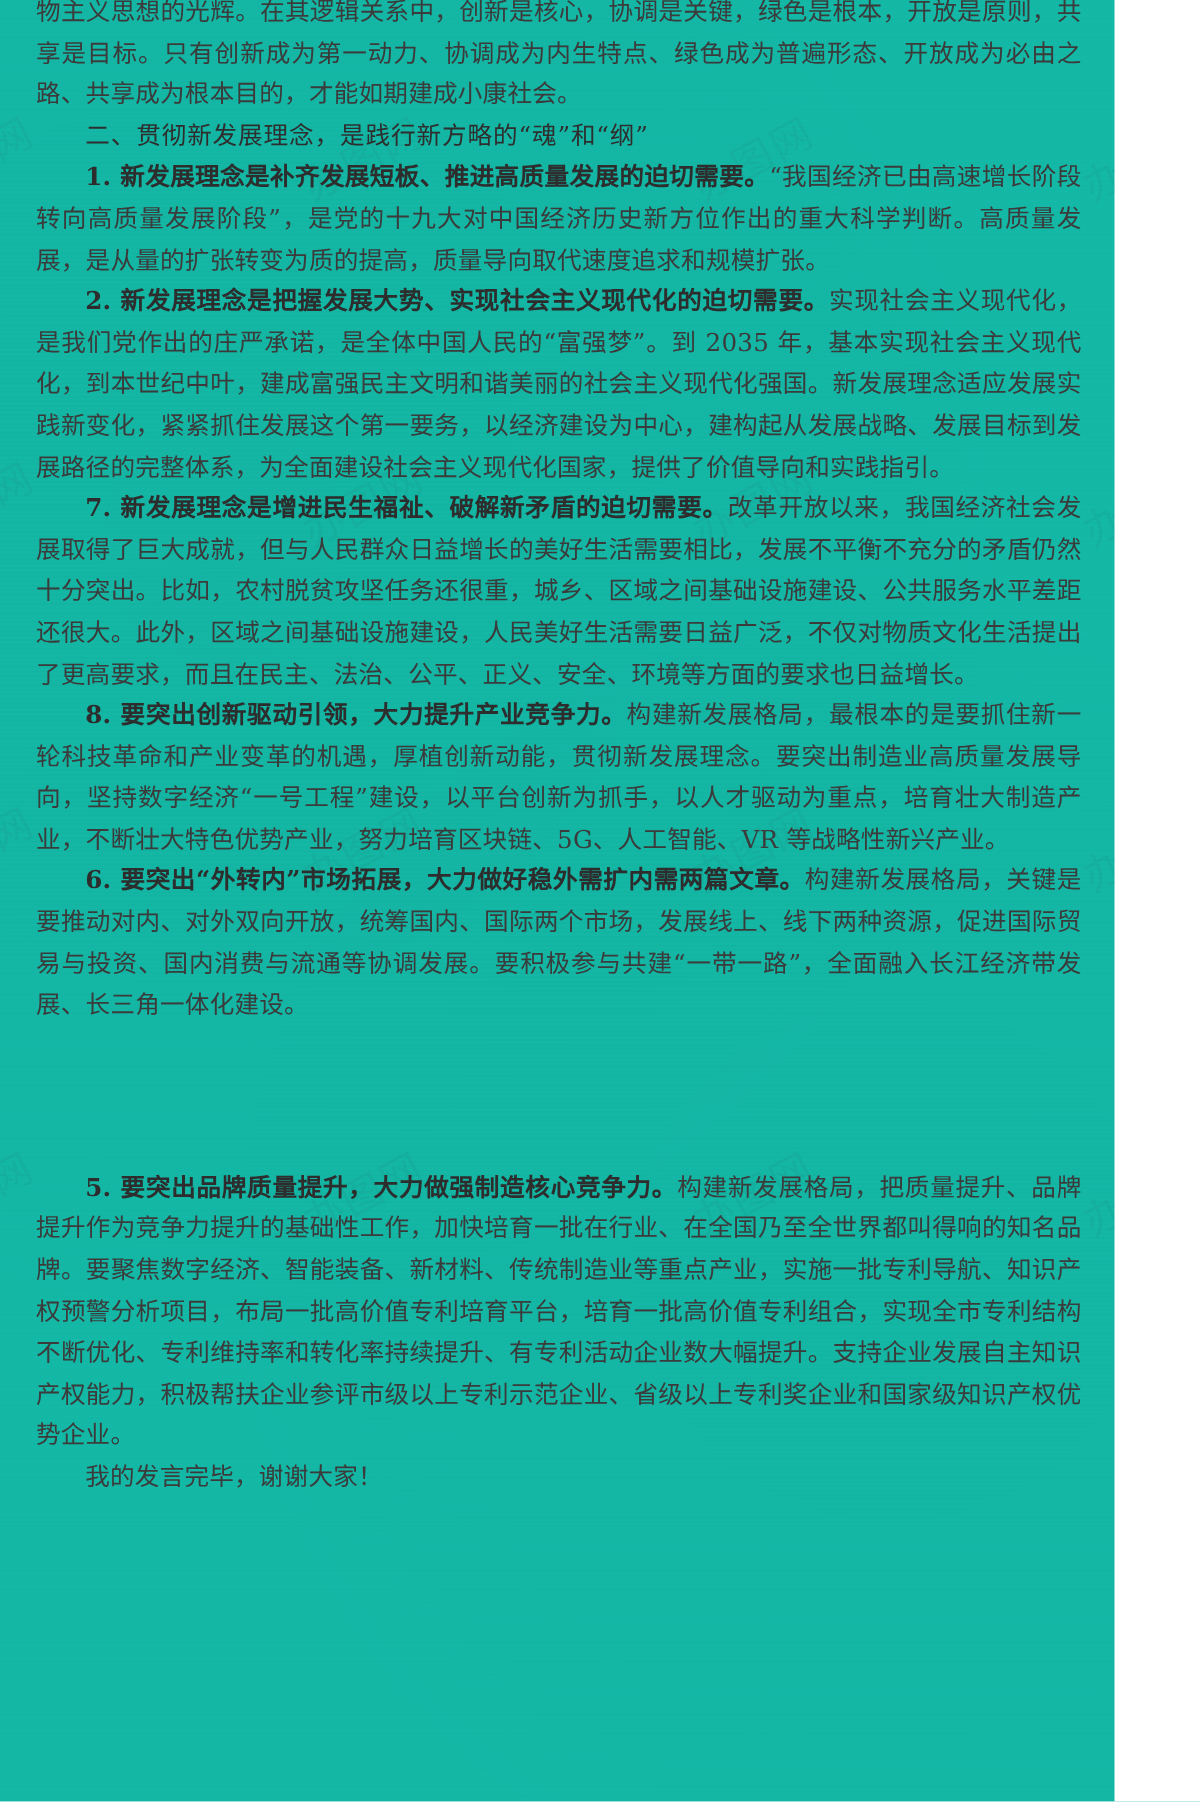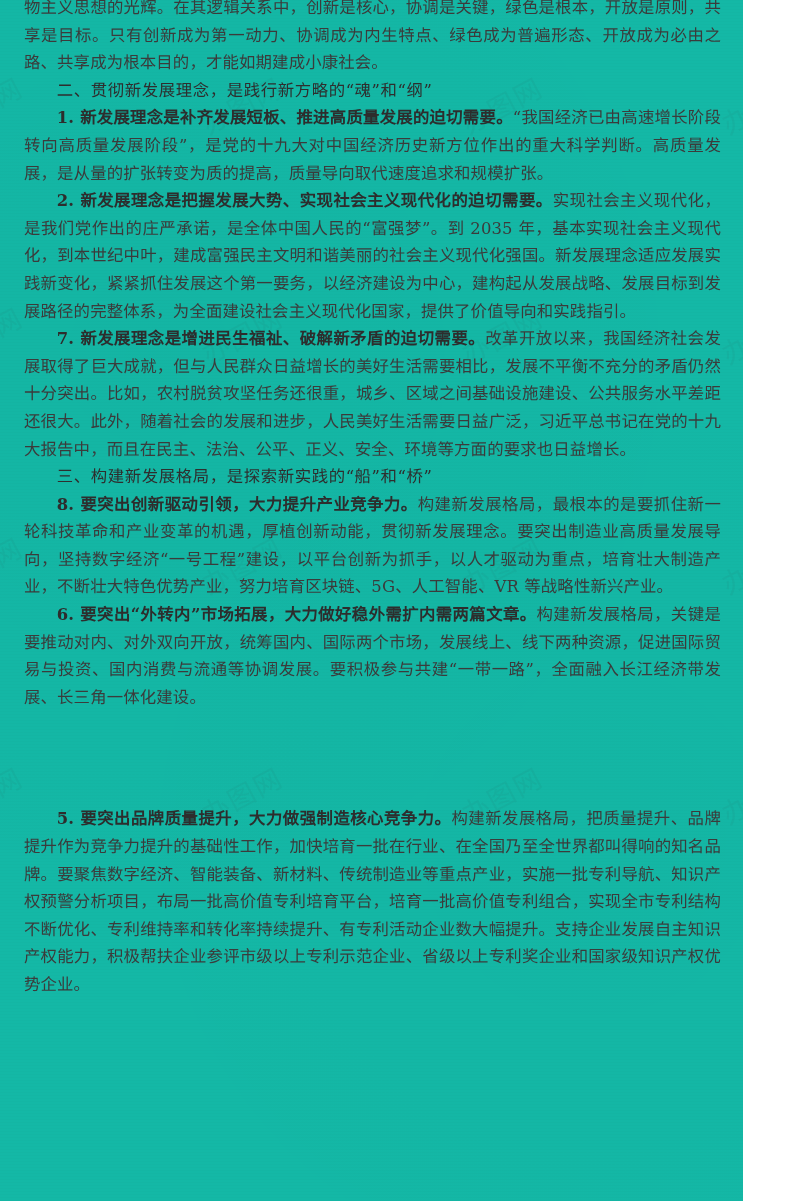--- a/index.html
+++ b/index.html
@@ -118,30 +118,30 @@
   <div id="doc-body">
 
     <p class="para continuation">物主义思想的光辉。在其逻辑关系中，创新是核心，协调是关键，绿色是根本，开放是原则，共享是目标。只有创新成为第一动力、协调成为内生特点、绿色成为普遍形态、开放成为必由之路、共享成为根本目的，才能如期建成小康社会。</p>
 
     <p class="para heading">二、贯彻新发展理念，是践行新方略的“魂”和“纲”</p>
 
     <p class="para"><span class="lead">1. 新发展理念是补齐发展短板、推进高质量发展的迫切需要。</span><span>“我国经济已由高速增长阶段转向高质量发展阶段”，是党的十九大对中国经济历史新方位作出的重大科学判断。高质量发展，是从量的扩张转变为质的提高，质量导向取代速度追求和规模扩张。</span></p>
 
     <p class="para"><span class="lead">2. 新发展理念是把握发展大势、实现社会主义现代化的迫切需要。</span><span>实现社会主义现代化，是我们党作出的庄严承诺，是全体中国人民的“富强梦”。到 2035 年，基本实现社会主义现代化，到本世纪中叶，建成富强民主文明和谐美丽的社会主义现代化强国。新发展理念适应发展实践新变化，紧紧抓住发展这个第一要务，以经济建设为中心，建构起从发展战略、发展目标到发展路径的完整体系，为全面建设社会主义现代化国家，提供了价值导向和实践指引。</span></p>
 
-    <p class="para"><span class="lead">7. 新发展理念是增进民生福祉、破解新矛盾的迫切需要。</span><span>改革开放以来，我国经济社会发展取得了巨大成就，但与人民群众日益增长的美好生活需要相比，发展不平衡不充分的矛盾仍然十分突出。比如，农村脱贫攻坚任务还很重，城乡、区域之间基础设施建设、公共服务水平差距还很大。此外，随着社会的发展和进步，人民美好生活需要日益广泛，习近平总书记在党的十九大报告中，而且在民主、法治、公平、正义、安全、环境等方面的要求也日益增长。</span></p>
+    <p class="para"><span class="lead">7. 新发展理念是增进民生福祉、破解新矛盾的迫切需要。</span><span>改革开放以来，我国经济社会发展取得了巨大成就，但与人民群众日益增长的美好生活需要相比，发展不平衡不充分的矛盾仍然十分突出。比如，农村脱贫攻坚任务还很重，城乡、区域之间基础设施建设、公共服务水平差距还很大。此外，区域之间基础设施建设，人民美好生活需要日益广泛，不仅对物质文化生活提出了更高要求，而且在民主、法治、公平、正义、安全、环境等方面的要求也日益增长。</span></p>
 
-    <p class="para heading">三、构建新发展格局，是探索新实践的“船”和“桥”</p>
 
     <p class="para"><span class="lead">8. 要突出创新驱动引领，大力提升产业竞争力。</span><span>构建新发展格局，最根本的是要抓住新一轮科技革命和产业变革的机遇，厚植创新动能，贯彻新发展理念。要突出制造业高质量发展导向，坚持数字经济“一号工程”建设，以平台创新为抓手，以人才驱动为重点，培育壮大制造产业，不断壮大特色优势产业，努力培育区块链、5G、人工智能、VR 等战略性新兴产业。</span></p>
 
     <p class="para"><span class="lead">6. 要突出“外转内”市场拓展，大力做好稳外需扩内需两篇文章。</span><span>构建新发展格局，关键是要推动对内、对外双向开放，统筹国内、国际两个市场，发展线上、线下两种资源，促进国际贸易与投资、国内消费与流通等协调发展。要积极参与共建“一带一路”，全面融入长江经济带发展、长三角一体化建设。</span></p>
 
     <div class="gap-block"></div>
 
     <p class="para"><span class="lead">5. 要突出品牌质量提升，大力做强制造核心竞争力。</span><span>构建新发展格局，把质量提升、品牌提升作为竞争力提升的基础性工作，加快培育一批在行业、在全国乃至全世界都叫得响的知名品牌。要聚焦数字经济、智能装备、新材料、传统制造业等重点产业，实施一批专利导航、知识产权预警分析项目，布局一批高价值专利培育平台，培育一批高价值专利组合，实现全市专利结构不断优化、专利维持率和转化率持续提升、有专利活动企业数大幅提升。支持企业发展自主知识产权能力，积极帮扶企业参评市级以上专利示范企业、省级以上专利奖企业和国家级知识产权优势企业。</span></p>
 
 
+    <p class="para">我的发言完毕，谢谢大家！</p>
 
   </div>
 
   <div id="paper-texture"></div>
 </div>
 
 </body></html>

